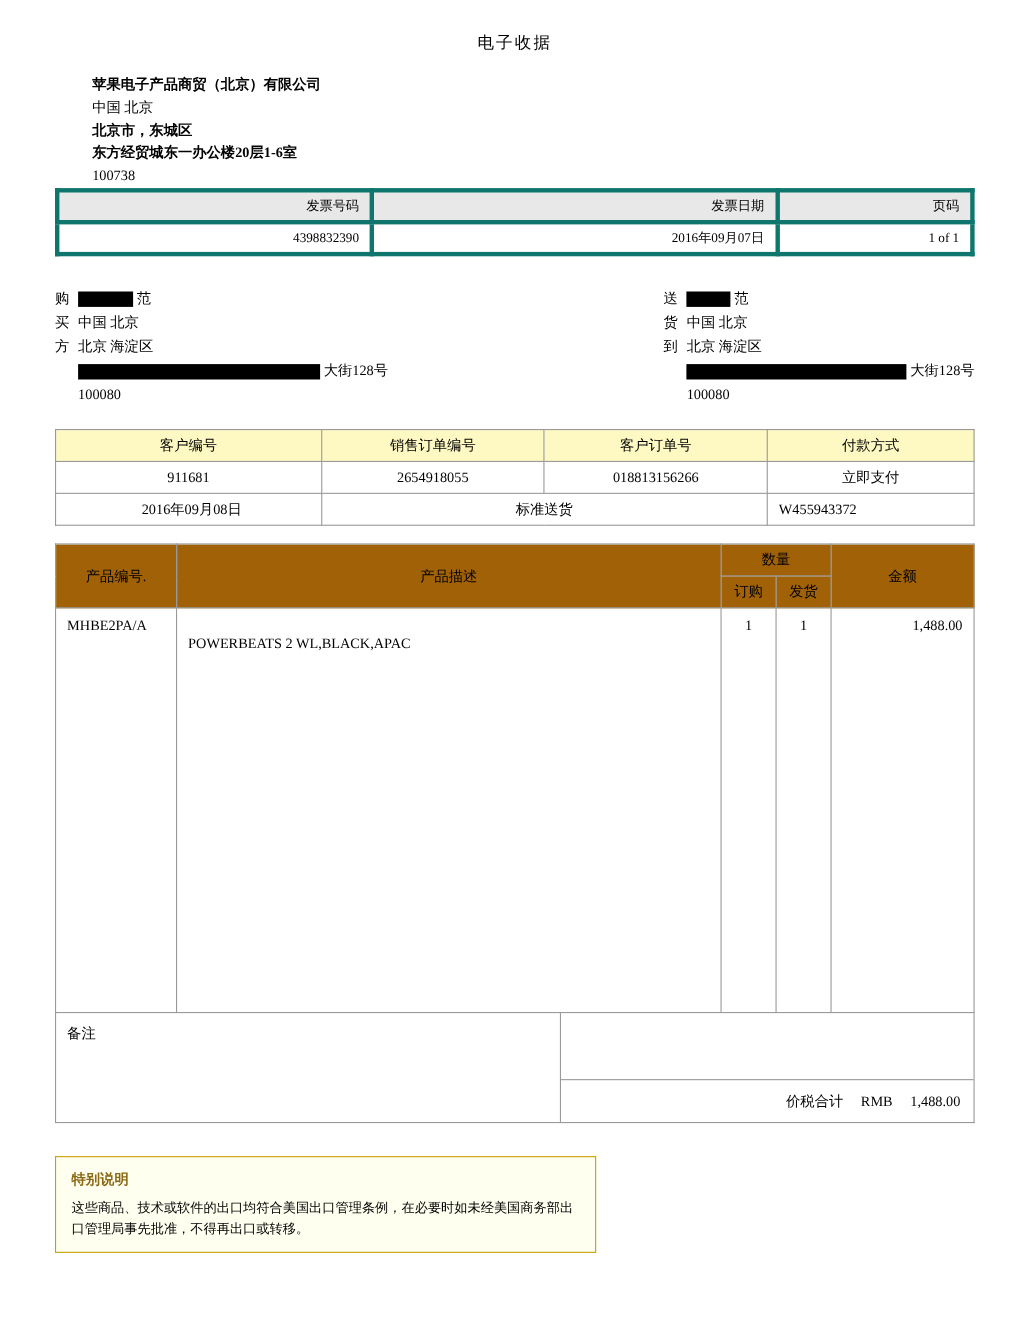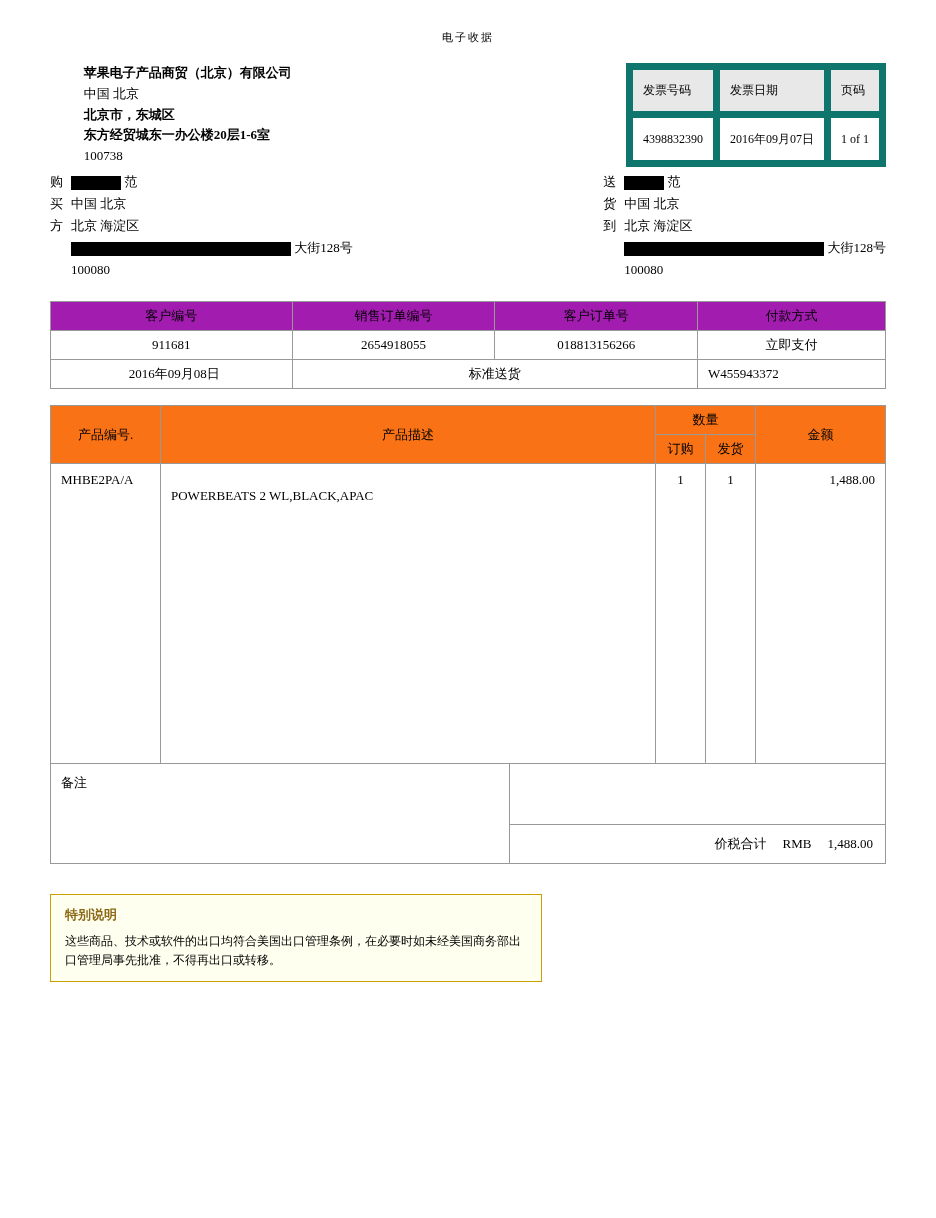--- a/index.html
+++ b/index.html
@@ -7,29 +7,30 @@
       background: #fff;
       font-family: "SimSun", "宋体", serif;
       font-size: 13px;
       color: #000;
       width: 936px;
       min-height: 1218px;
       padding: 30px 50px;
     }
     .page-title {
       text-align: center;
-      font-size: 11px;
+      font-size: 15px;
       font-weight: normal;
       margin-bottom: 18px;
       letter-spacing: 2px;
     }
     .header-section {
       display: flex;
       justify-content: space-between;
-      margin-bottom: 4px;
+      margin-bottom: 27px;
+      flex-direction: column;
     }
     .company-info {
       display: flex;
       gap: 12px;
       align-items: flex-start;
     }
     .apple-logo {
       font-size: 28px;
       margin-top: 2px;
       line-height: 1;
@@ -40,23 +41,23 @@
     }
     .company-text .bold {
       font-weight: bold;
     }
     .invoice-meta {
       border: 1px solid #999;
       border-collapse: collapse;
       font-size: 12px;
     }
     .invoice-meta td, .invoice-meta th {
-      border: 7px solid #0f766e;
+      border: 4px solid #0f766e;
       padding: 4px 10px;
-      text-align: left;
+      text-align: right;
     }
     .invoice-meta th {
       background: #e8e8e8;
       font-weight: normal;
     }
     .addresses-section {
       display: flex;
       justify-content: space-between;
       margin-bottom: 20px;
     }
@@ -82,39 +83,39 @@
       width: 100%;
       border-collapse: collapse;
       margin-bottom: 16px;
       font-size: 13px;
     }
     .info-table td, .info-table th {
       border: 1px solid #999;
       padding: 5px 10px;
     }
     .info-table th {
-      background: #a21caf;
+      background: #fef9c3;
       font-weight: normal;
       text-align: center;
     }
     .info-table td {
       text-align: center;
     }
     .product-table {
       width: 100%;
       border-collapse: collapse;
       margin-bottom: 0;
       font-size: 13px;
     }
     .product-table td, .product-table th {
       border: 1px solid #999;
       padding: 5px 10px;
     }
     .product-table th {
-      background: #f97316;
+      background: #a16207;
       font-weight: normal;
       text-align: center;
     }
     .qty-header {
       text-align: center;
       border-bottom: none;
     }
     .product-code-col { width: 110px; }
     .amount-col { width: 130px; text-align: right; }
     .special-note-box {
@@ -138,21 +139,21 @@
       align-items: flex-end;
       margin-top: 0;
     }
     .computer-generated {
       font-size: 13px;
       text-align: right;
       padding-top: 30px;
       padding-right: 20px;
     }
     .tall-td {
-      height: 300px;
+      height: 368px;
       vertical-align: top;
     }
   </style>
 </head>
 <body>
 
 <div class="page-title">电子收据</div>
 
 <div class="header-section">
 

